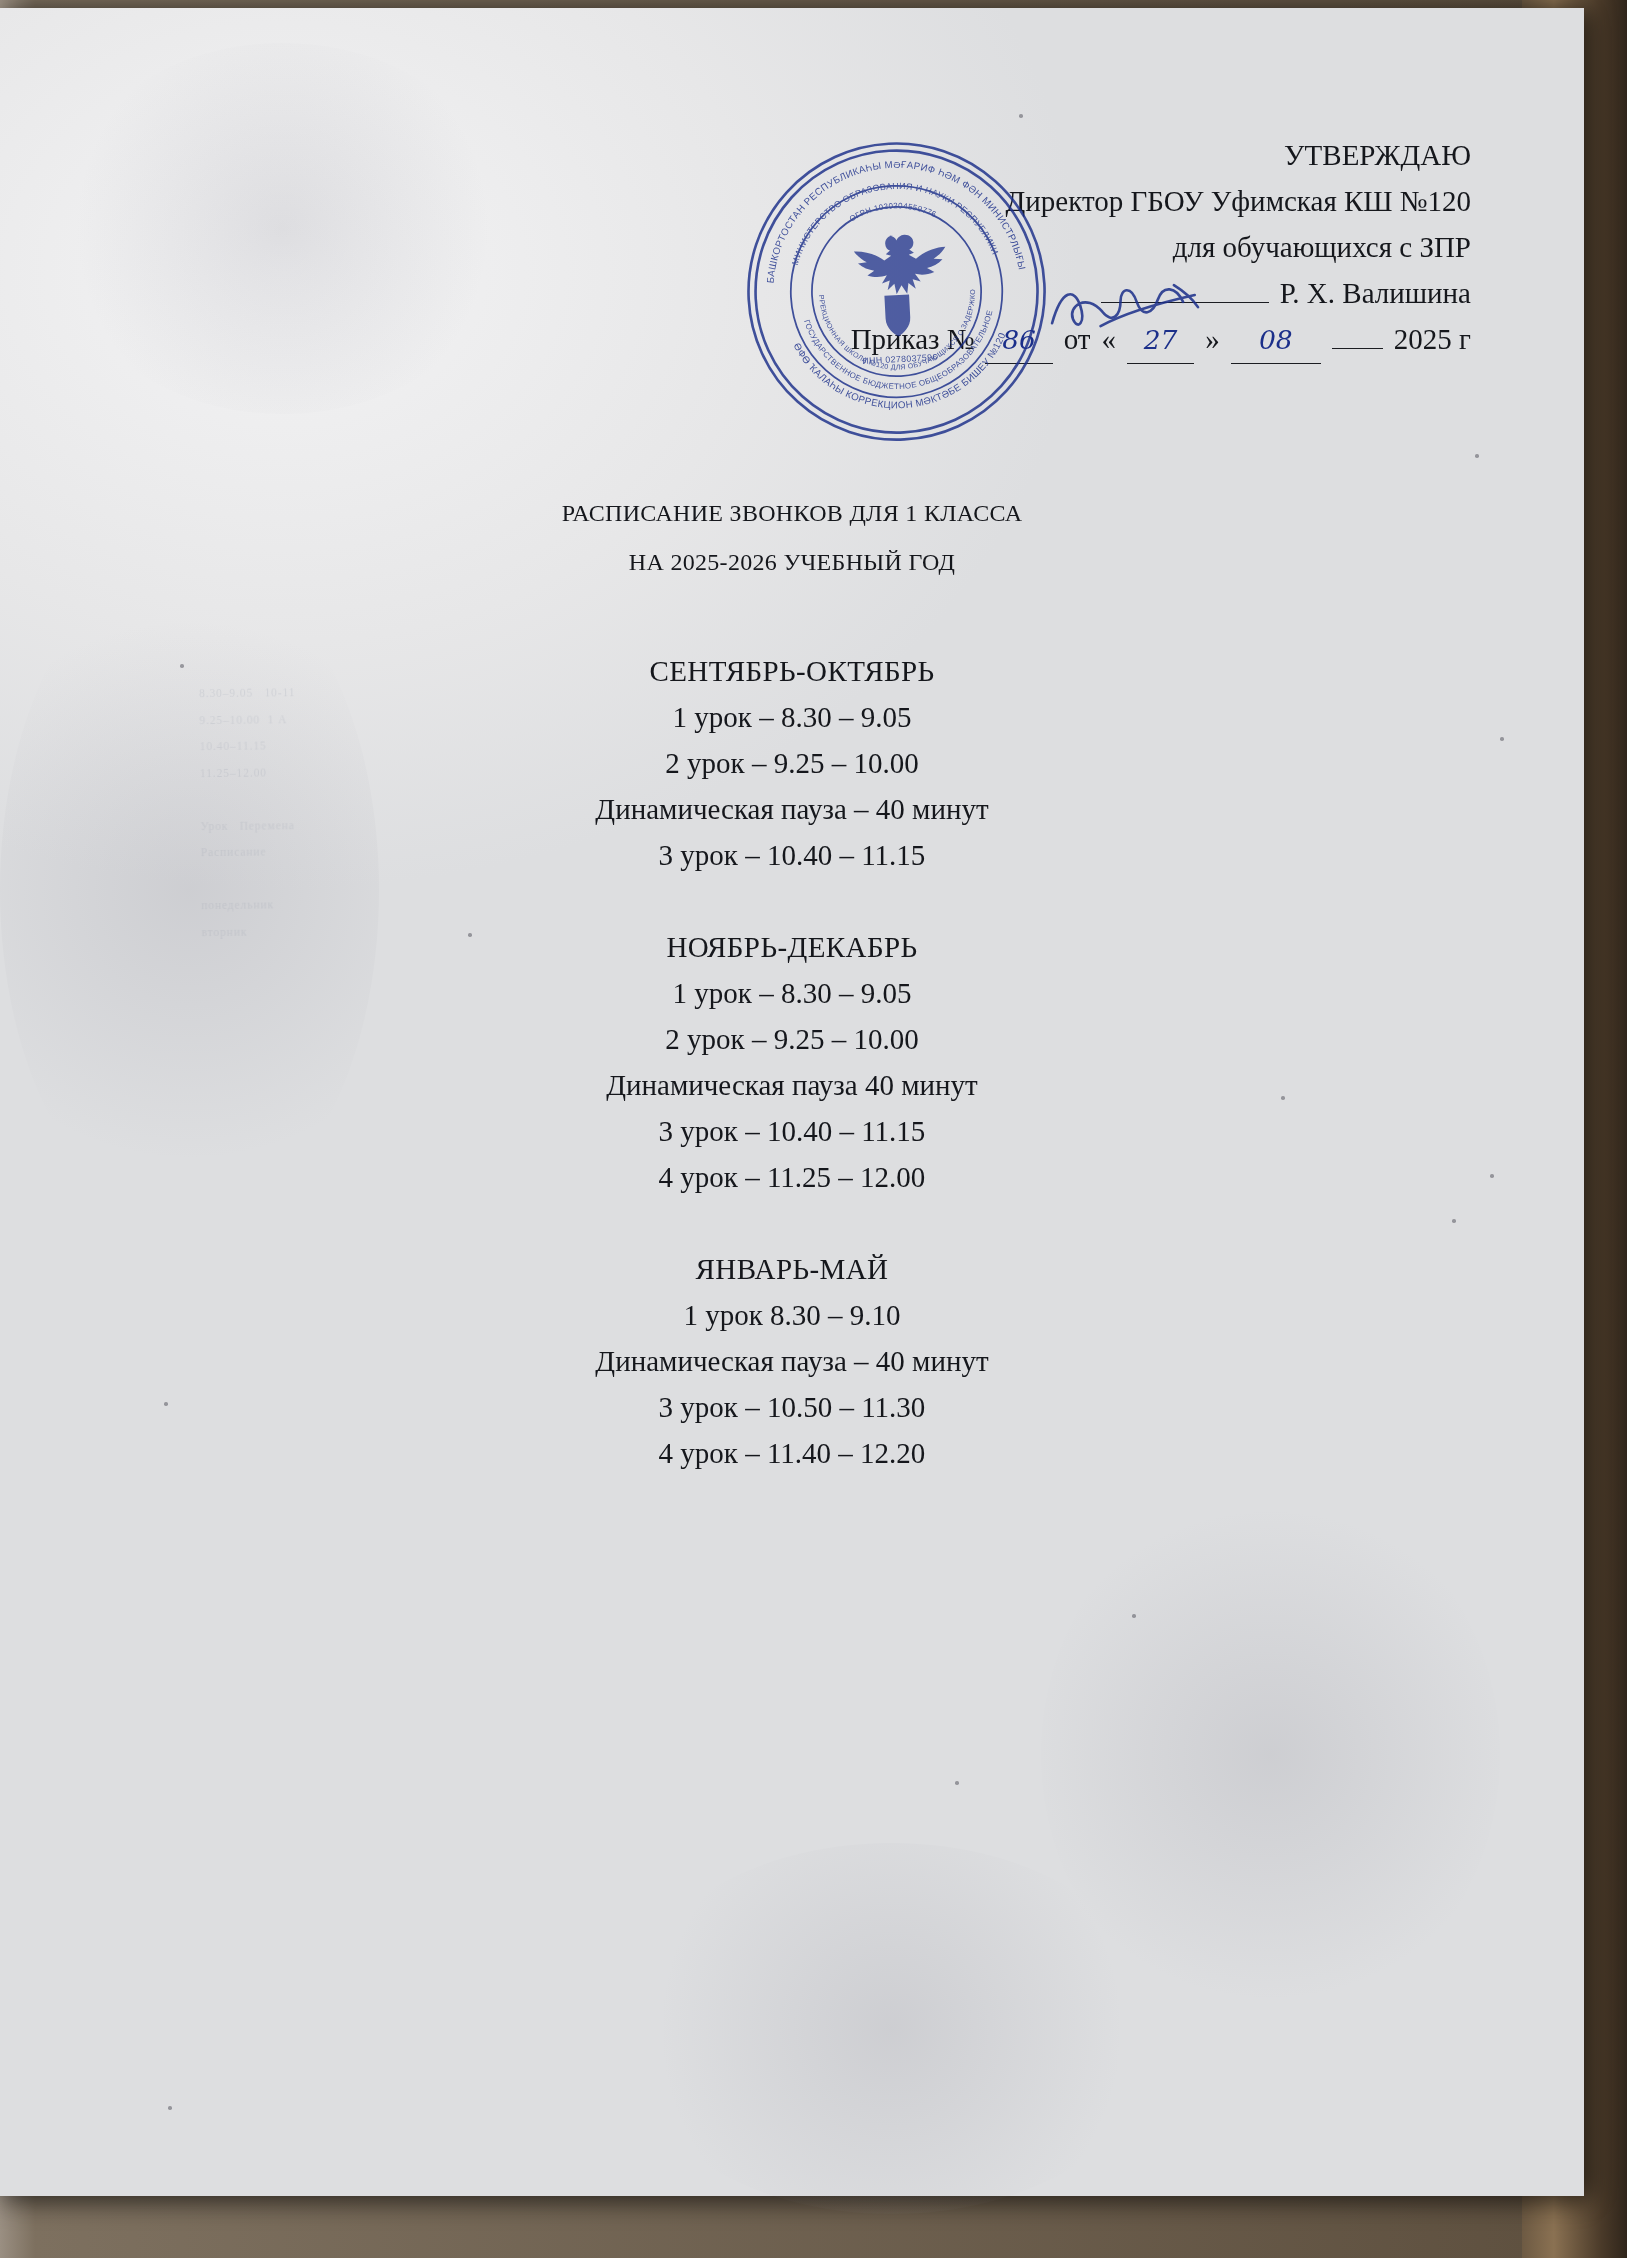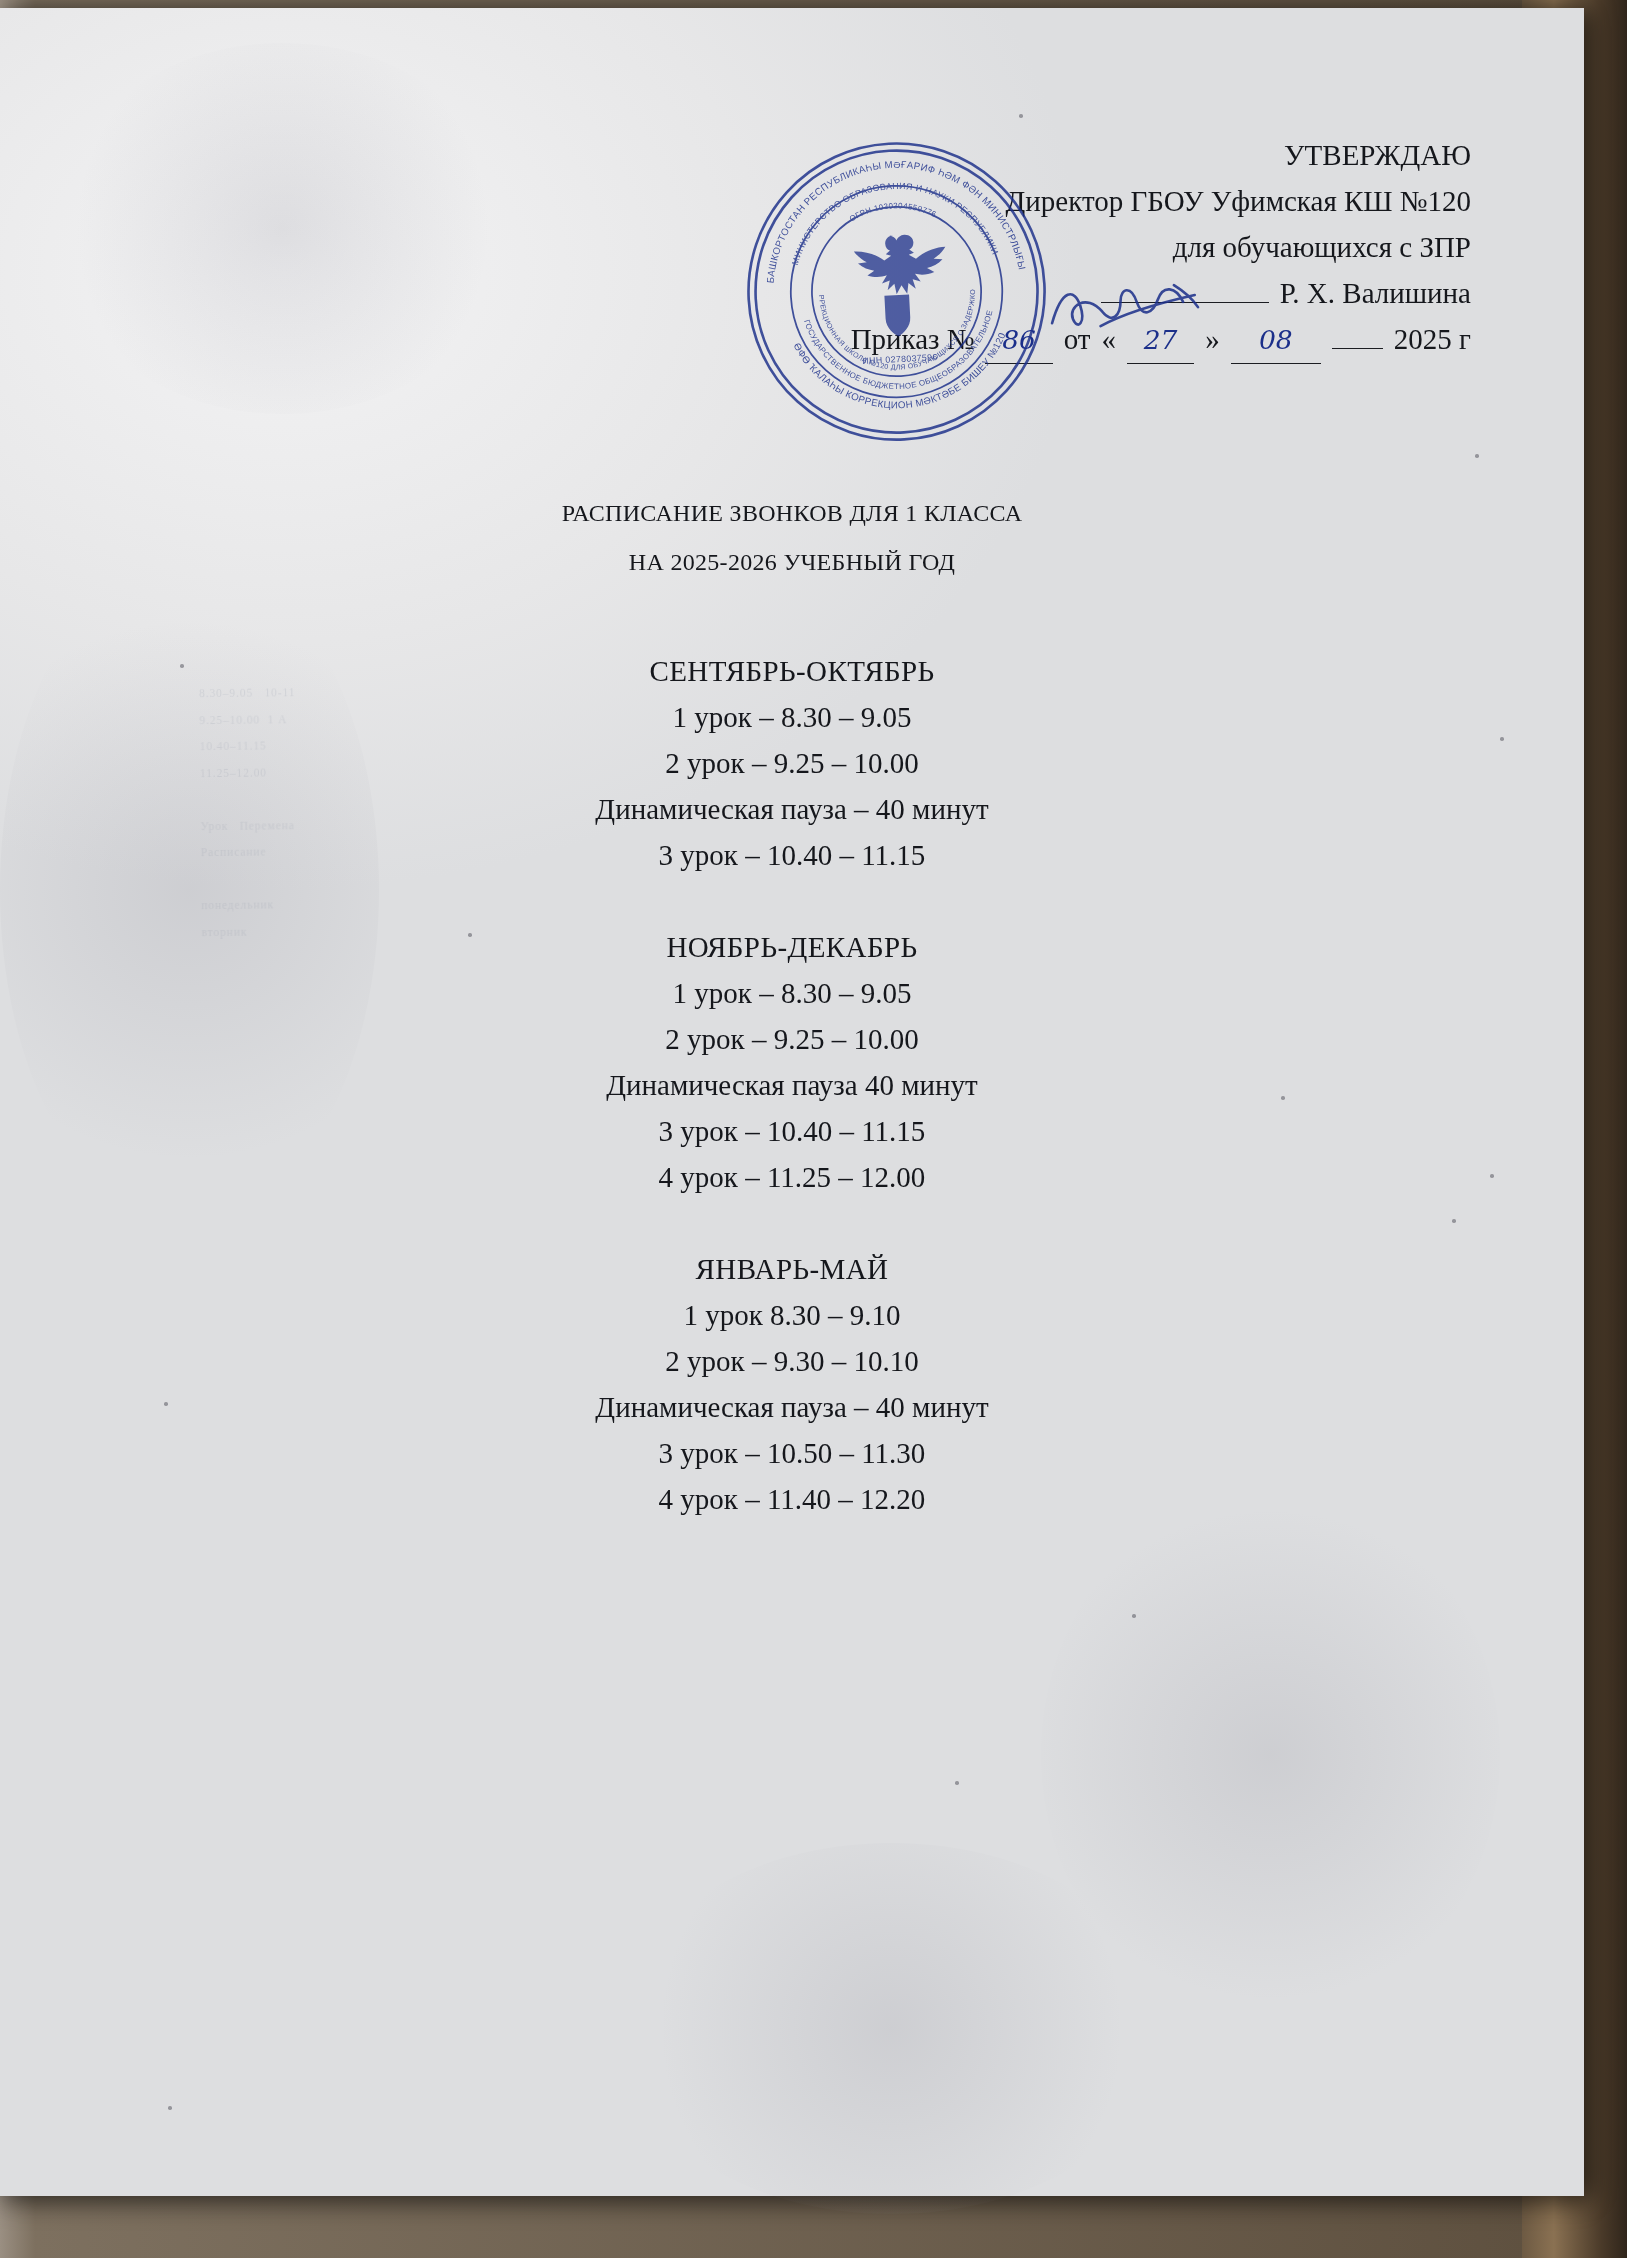--- a/index.html
+++ b/index.html
@@ -282,21 +282,20 @@
           <div>1 урок – 8.30 – 9.05</div>
           <div>2 урок – 9.25 – 10.00</div>
           <div>Динамическая пауза 40 минут</div>
           <div>3 урок – 10.40 – 11.15</div>
           <div>4 урок – 11.25 – 12.00</div>
         </div>
 
         <div class="season">
           <div class="season-name">ЯНВАРЬ-МАЙ</div>
           <div>1 урок 8.30 – 9.10</div>
-          <div>2 урок – 9.30 – 10.10</div>
           <div>Динамическая пауза – 40 минут</div>
           <div>3 урок – 10.50 – 11.30</div>
           <div>4 урок – 11.40 – 12.20</div>
         </div>
 
       </div>
 
     </div>
   </div>
 </div>

